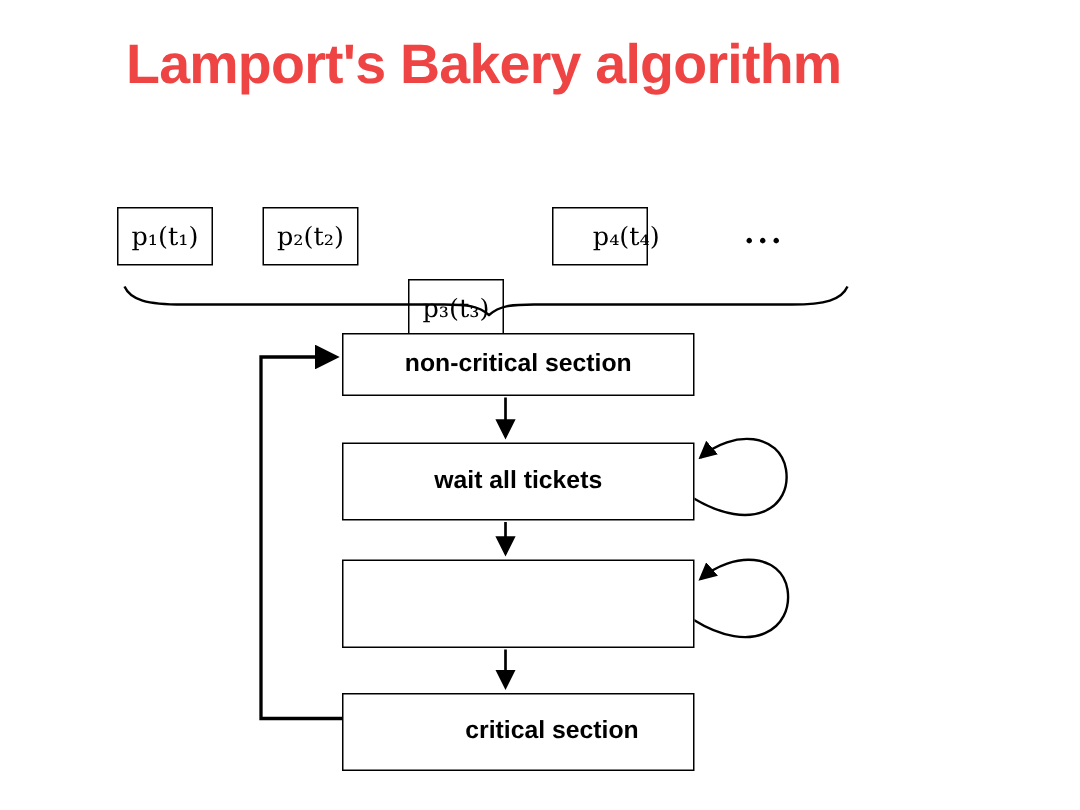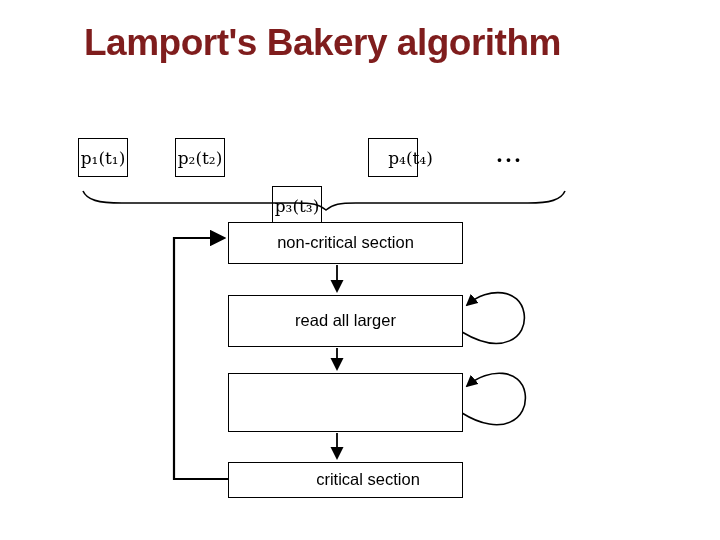--- a/index.html
+++ b/index.html
@@ -4,24 +4,24 @@
 <style>
   html,body{margin:0;padding:0;background:#ffffff;}
   .slide{
     position:relative;width:720px;height:540px;background:#ffffff;overflow:hidden;
     font-family:"Liberation Sans",sans-serif;
   }
   .title{
     position:absolute;left:84px;top:22px;margin:0;
     font-family:"Liberation Sans",sans-serif;
     font-size:37px;font-weight:bold;letter-spacing:-0.5px;
-    color:#7f1d1d;white-space:nowrap;
+    color:#ef4444;white-space:nowrap;
   }
   .pbox{
-    position:absolute;top:138px;width:50px;height:39px;
+    position:absolute;top:138px;width:64px;height:39px;
     border:1px solid #000;background:#fff;box-sizing:border-box;
     display:flex;align-items:center;justify-content:center;
   }
   .pbox span{
     font-family:"DejaVu Serif","Liberation Serif",serif;
     font-size:17px;color:#000;white-space:nowrap;
   }
   .p1{left:78px;} .p2{left:175px;justify-content:center;} .p3{left:272px;margin-top:48px;} .p4{left:368px;padding-left:35px;}
   .ellipsis{
     position:absolute;left:496px;top:143px;
@@ -29,27 +29,27 @@
     letter-spacing:2px;color:#000;
   }
   .fbox{
     position:absolute;left:228px;width:235px;
     border:1.5px solid #000;background:#fff;box-sizing:border-box;
     display:flex;flex-direction:column;align-items:center;justify-content:center;
     text-align:center;
   }
   .fbox div{
     font-family:"Liberation Sans",sans-serif;
-    font-size:16.5px;font-weight:normal;color:#000;line-height:1.28;
+    font-size:16.5px;font-weight:bold;color:#000;line-height:1.28;
     white-space:nowrap;
   }
   .b1{top:222px;height:42px;}
   .b2{top:295px;height:52px;}
   .b3{top:373px;height:59px;}
-  .b4{top:462px;height:36px;padding-left:45px;}
+  .b4{top:462px;height:52px;padding-left:45px;}
   .overlay{position:absolute;left:0;top:0;width:720px;height:540px;pointer-events:none;}
 </style>
 </head>
 <body>
 
 <div class="slide">
 
   <h1 class="title">Lamport's Bakery algorithm</h1>
 
   <div class="pbox p1">
@@ -84,21 +84,21 @@
 
     <path d="M 462 332 C 502 356 528 338 524 313 C 520 289 489 286 467 305" fill="none" stroke="#000" stroke-width="1.6" marker-end="url(#ah)"></path>
     <path d="M 462 413 C 502 438 529 419 525 393 C 521 369 489 367 467 386" fill="none" stroke="#000" stroke-width="1.6" marker-end="url(#ah)"></path>
   </svg>
 
   <div class="fbox b1">
     <div>non-critical section</div>
   </div>
 
   <div class="fbox b2">
-    <div>read all larger</div>
+    <div>wait all tickets</div>
   </div>
 
   <div class="fbox b3">
   </div>
 
   <div class="fbox b4">
     <div>critical section</div>
   </div>
 
 </div>

